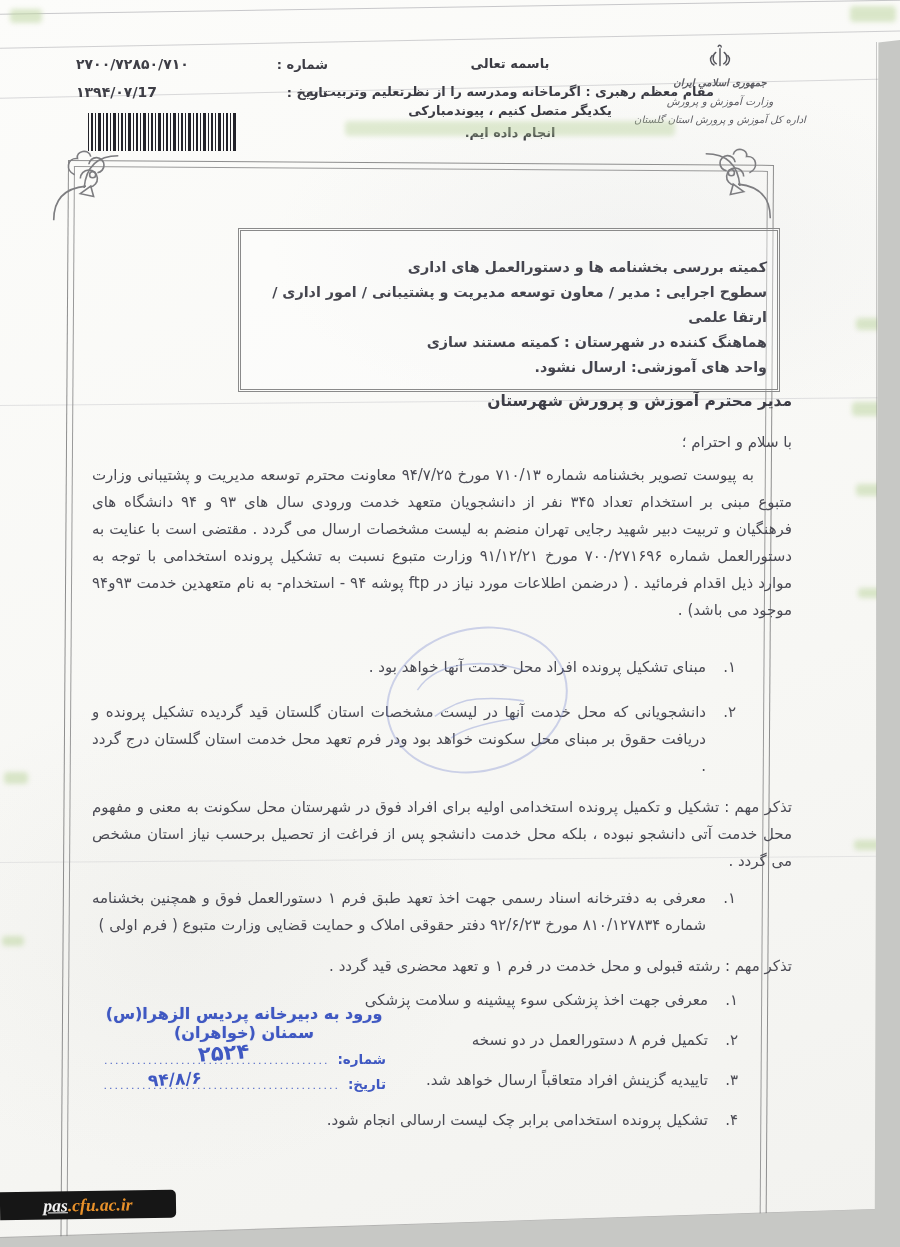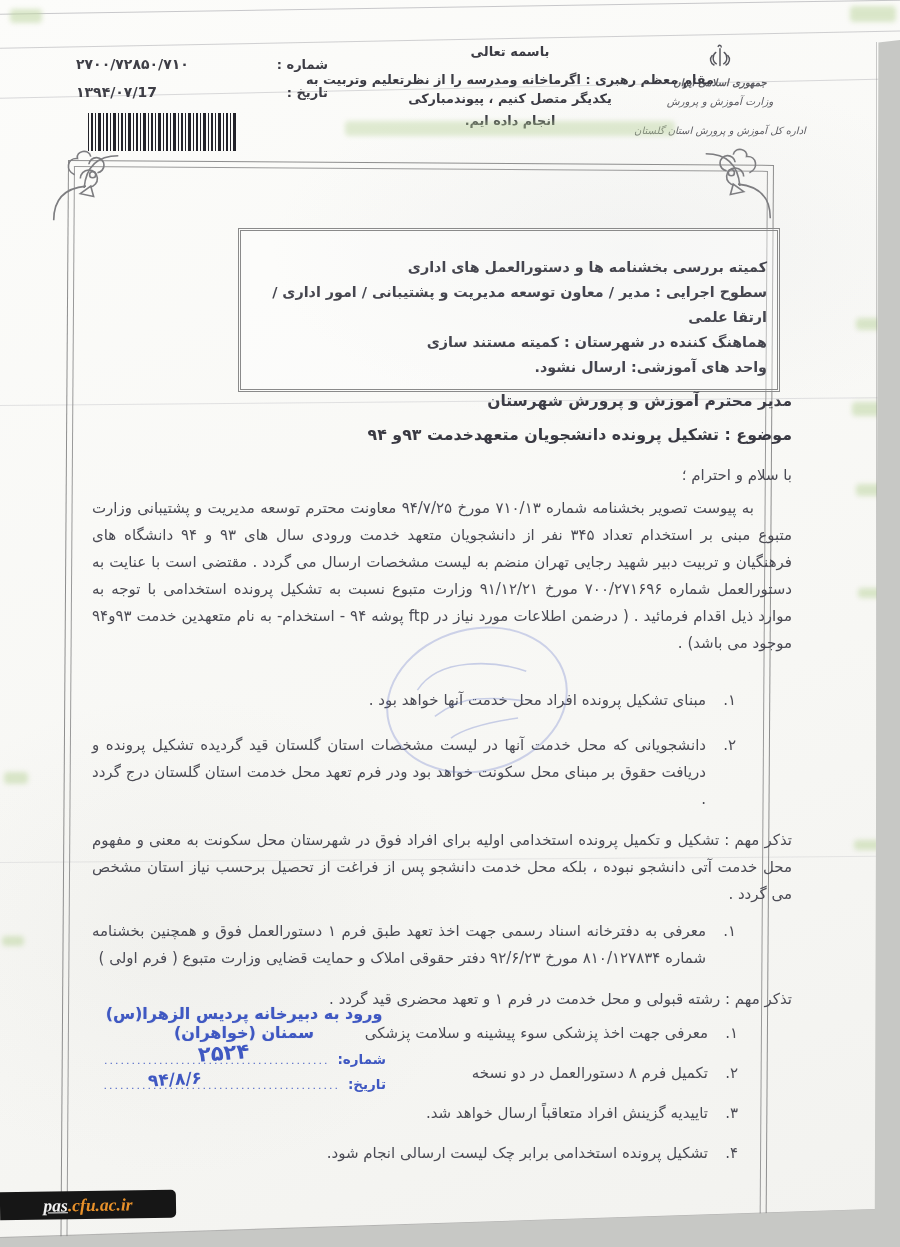--- a/index.html
+++ b/index.html
@@ -36,23 +36,23 @@
   .sm7{left:858px;top:588px;width:34px;height:10px;}
   .sm8{left:854px;top:840px;width:42px;height:10px;}
   .sm9{left:4px;top:772px;width:24px;height:12px;}
   .sm10{left:2px;top:936px;width:22px;height:10px;}
 
   
   .lh-org{position:absolute;right:55px;top:44px;width:250px;text-align:center;color:#5d5d63;direction:rtl;}
   .emblem{width:24px;height:30px;margin:0 auto 3px auto;}
   .lh-org .l1{font-size:10px;font-style:italic;font-weight:bold;letter-spacing:.5px;}
   .lh-org .l2{font-size:10.5px;font-style:italic;margin-top:7px;}
-  .lh-org .l3{font-size:10px;font-style:italic;margin-top:18px;}
-
-  .lh-center{position:absolute;left:295px;top:44px;width:430px;text-align:center;direction:rtl;color:#3c3c44;}
+  .lh-org .l3{font-size:10px;font-style:italic;margin-top:7px;}
+
+  .lh-center{position:absolute;left:295px;top:56px;width:430px;text-align:center;direction:rtl;color:#3c3c44;}
   .basmala{font-size:13px;font-weight:bold;}
   .quote1{font-size:12.8px;font-weight:bold;margin-top:11px;line-height:19px;}
   .quote2{font-size:12.8px;font-weight:bold;margin-top:5px;}
 
   .lh-num{position:absolute;left:76px;top:56px;width:252px;direction:rtl;color:#3e3e46;}
   .num-row{display:flex;justify-content:space-between;align-items:baseline;}
   .num-row + .num-row{margin-top:12px;}
   .num-label{font-size:13px;font-weight:bold;}
   .num-value{font-size:14px;font-weight:bold;letter-spacing:.5px;}
   .barcode{position:absolute;left:88px;top:113px;width:148px;height:38px;
@@ -198,21 +198,20 @@
 
   <div class="route-box">
     <div>کمیته بررسی بخشنامه ها و دستورالعمل های اداری</div>
     <div>سطوح اجرایی : مدیر / معاون توسعه مدیریت و پشتیبانی / امور اداری / ارتقا علمی</div>
     <div>هماهنگ کننده در شهرستان : کمیته مستند سازی</div>
     <div>واحد های آموزشی: ارسال نشود.</div>
   </div>
 
   <div class="letter">
     <div class="recipient">مدیر محترم آموزش و پرورش شهرستان</div>
-    <div class="subject">موضوع : تشکیل پرونده دانشجویان متعهدخدمت ۹۳و ۹۴</div>
     <div class="salutation">با سلام و احترام ؛</div>
     <div class="bodytext">به پیوست تصویر بخشنامه شماره ۷۱۰/۱۳ مورخ ۹۴/۷/۲۵ معاونت محترم توسعه مدیریت و پشتیبانی وزارت متبوع مبنی بر استخدام تعداد ۳۴۵ نفر از دانشجویان متعهد خدمت ورودی سال های ۹۳ و ۹۴ دانشگاه های فرهنگیان و تربیت دبیر شهید رجایی تهران منضم به لیست مشخصات ارسال می گردد . مقتضی است با عنایت به دستورالعمل شماره ۷۰۰/۲۷۱۶۹۶ مورخ ۹۱/۱۲/۲۱ وزارت متبوع نسبت به تشکیل پرونده استخدامی با توجه به موارد ذیل اقدام فرمائید . ( درضمن اطلاعات مورد نیاز در ftp پوشه ۹۴ - استخدام- به نام متعهدین خدمت ۹۳و۹۴ موجود می باشد) .</div>
 
     <div class="plist a">
       <div class="li">
         <span class="num">۱.</span>
         <span class="txt">مبنای تشکیل پرونده افراد محل خدمت آنها خواهد بود .</span>
       </div>
       <div class="li">
         <span class="num">۲.</span>

